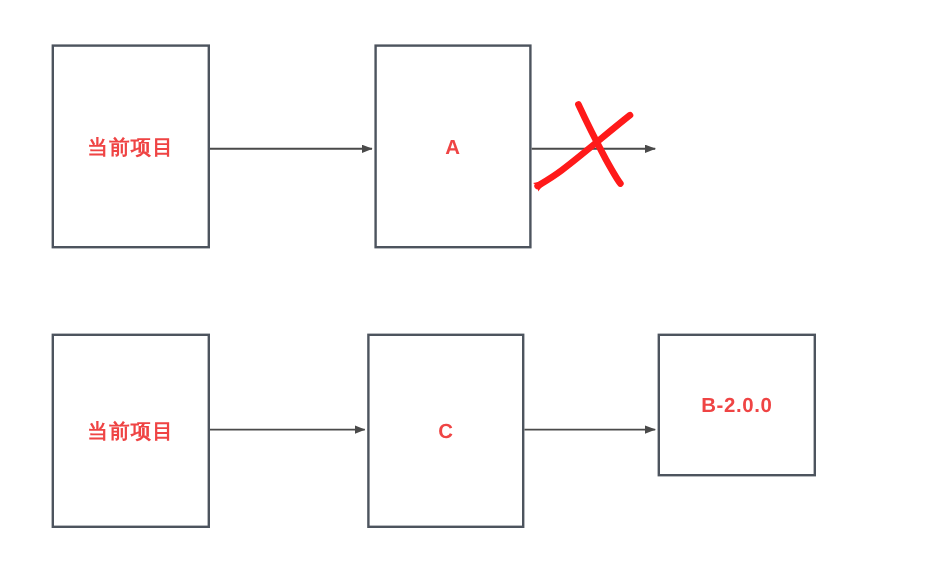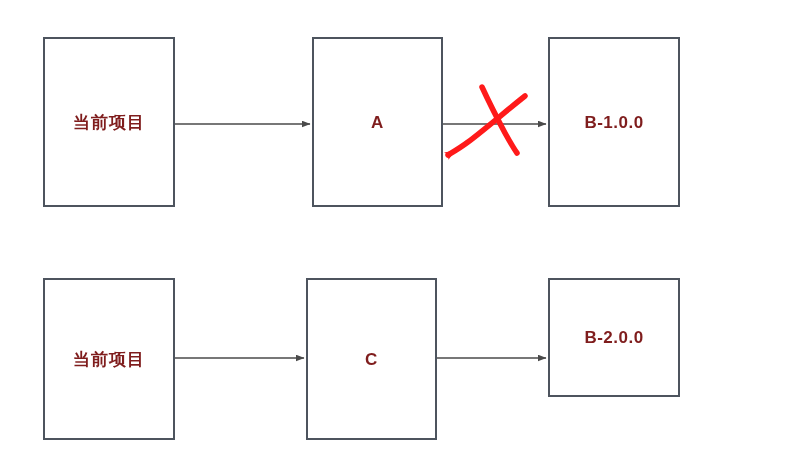--- a/index.html
+++ b/index.html
@@ -23,21 +23,21 @@
     box-sizing: border-box;
     border: 2px solid #4d545e;
     background: #ffffff;
     display: flex;
     align-items: center;
     justify-content: center;
   }
   .node-label {
     font-size: 17px;
     font-weight: bold;
-    color: #7f1d1d;
+    color: #ef4444;
     letter-spacing: 0.5px;
     line-height: 1;
     white-space: nowrap;
   }
   .node-label.cjk {
     font-size: 17px;
     letter-spacing: 1px;
   }
   svg.overlay {
     position: absolute;
@@ -54,23 +54,20 @@
 <div id="canvas">
 
   <div class="node" style="left:43px; top:37px; width:132px; height:170px;">
     <span class="node-label cjk">当前项目</span>
   </div>
 
   <div class="node" style="left:312px; top:37px; width:131px; height:170px;">
     <span class="node-label">A</span>
   </div>
 
-  <div class="node" style="left:548px; top:37px; width:132px; height:170px;">
-    <span class="node-label">B-1.0.0</span>
-  </div>
 
   <div class="node" style="left:43px; top:278px; width:132px; height:162px;">
     <span class="node-label cjk">当前项目</span>
   </div>
 
   <div class="node" style="left:306px; top:278px; width:131px; height:162px;">
     <span class="node-label">C</span>
   </div>
 
   <div class="node" style="left:548px; top:278px; width:132px; height:119px;">

